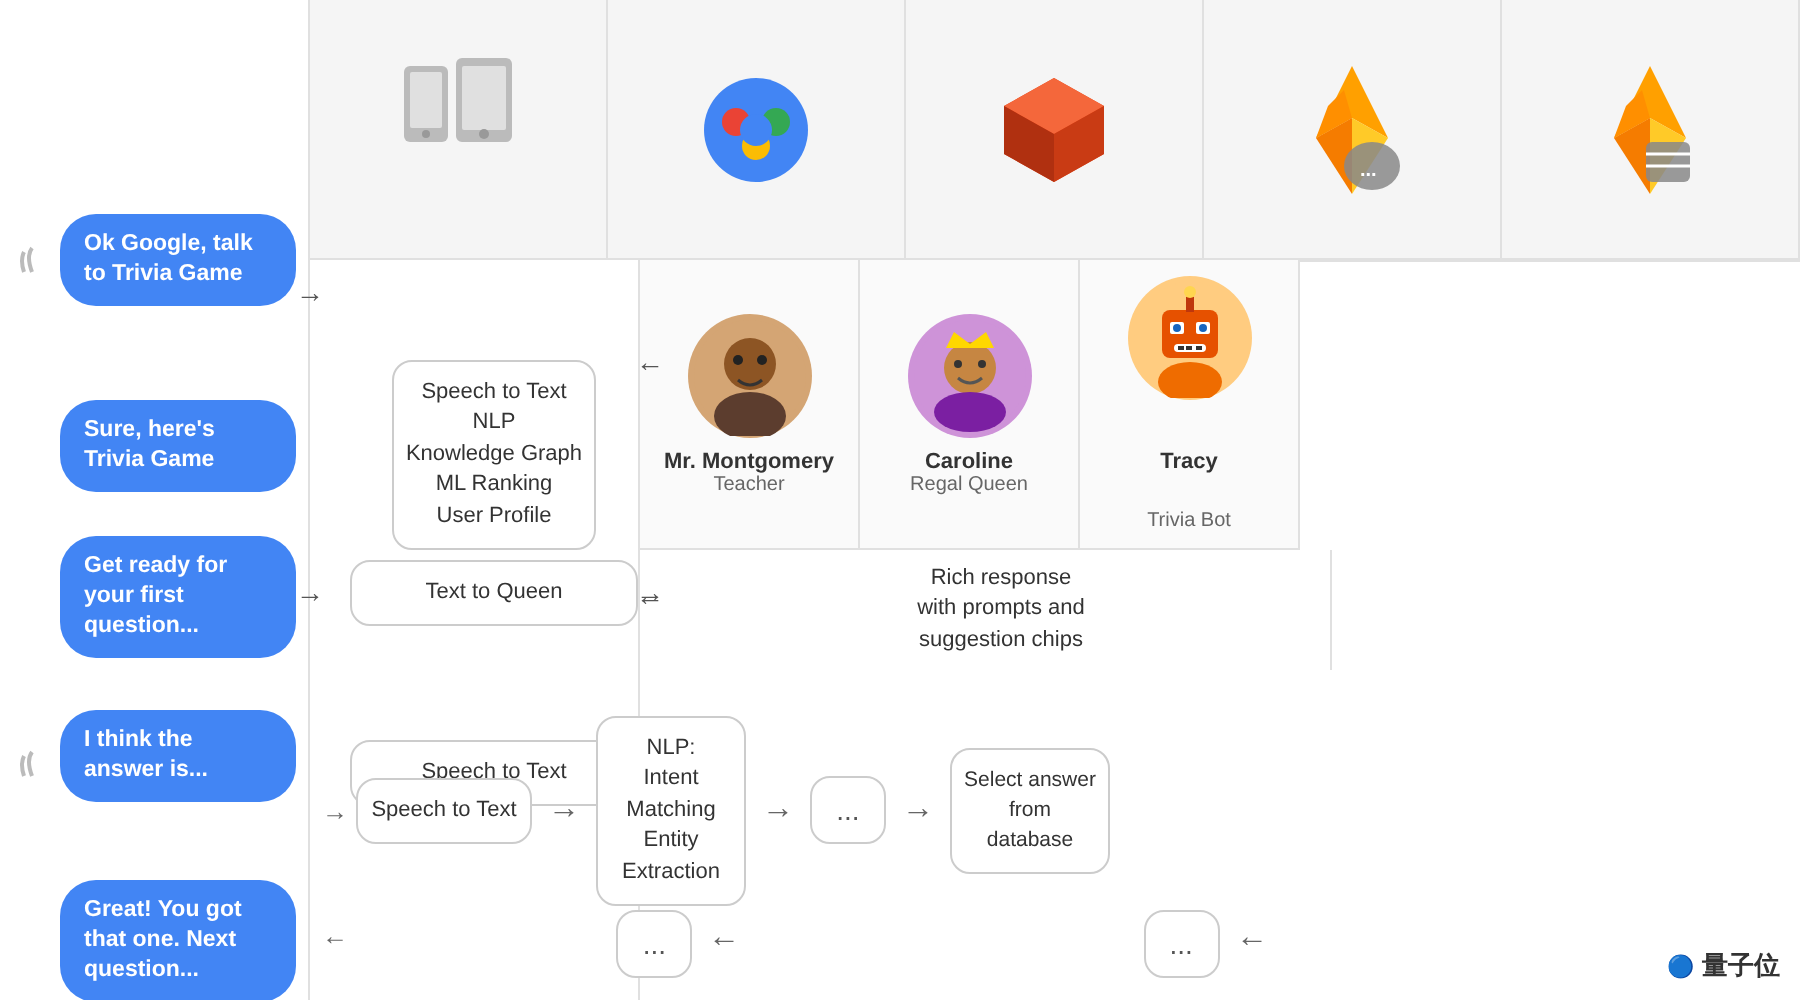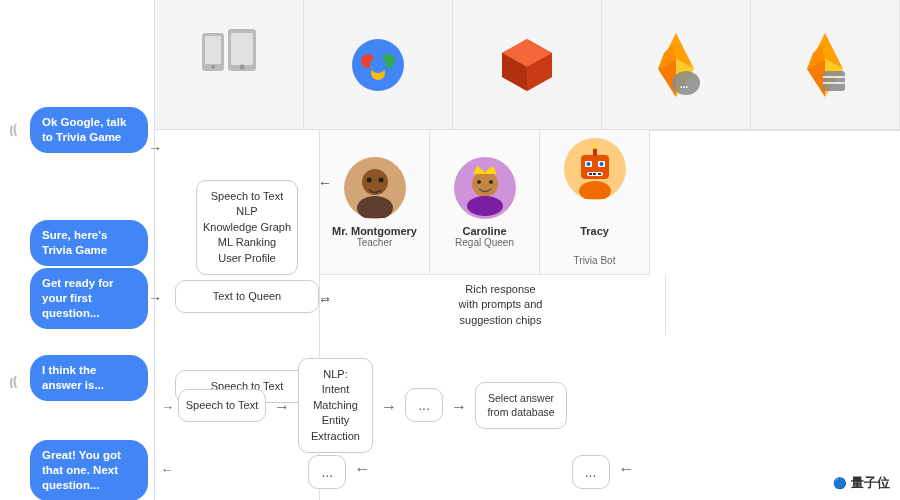--- a/index.html
+++ b/index.html
@@ -300,21 +300,21 @@
       <svg width="22" height="28" viewBox="0 0 22 28">
           <path d="M4,14 Q2,8 4,4" stroke="#bbb" stroke-width="2" fill="none"></path>
           <path d="M8,14 Q5,6 8,2" stroke="#bbb" stroke-width="2" fill="none"></path>
         </svg>
     </div>
 
     <div class="chat-bubble" style="top:107px;">
       <span>Ok Google, talk to Trivia Game</span>
     </div>
 
-    <div class="chat-bubble" style="top:200px;margin-top:20px;">
+    <div class="chat-bubble" style="top:200px;">
       <span>Sure, here's Trivia Game</span>
     </div>
 
     <div class="chat-bubble" style="top:268px;">
       <span>Get ready for your first question...</span>
     </div>
 
     <div class="sound-wave" style="top:374px;">
       <svg width="22" height="28" viewBox="0 0 22 28">
           <path d="M4,14 Q2,8 4,4" stroke="#bbb" stroke-width="2" fill="none"></path>
@@ -450,21 +450,21 @@
     <div class="flow-box" style="width:75px;">
       <span>NLP:<br>Intent Matching<br>Entity Extraction</span>
     </div>
     <span class="arrow">→</span>
 
     <div class="ellipsis-box">
       <span>...</span>
     </div>
     <span class="arrow">→</span>
 
-    <div class="select-box" style="width:92px;">
+    <div class="select-box" style="width:80px;">
       <span>Select answer<br>from database</span>
     </div>
   </div>
 
   <div style="position:absolute;left:155px;top:455px;right:0;display:flex;align-items:center;gap:4px;padding:0 6px;">
 
     <span style="font-size:13px;color:#666;transform:rotate(180deg);display:inline-block;">→</span>
     <div style="flex:1;"></div>
     <div class="ellipsis-box">
       <span>...</span>

